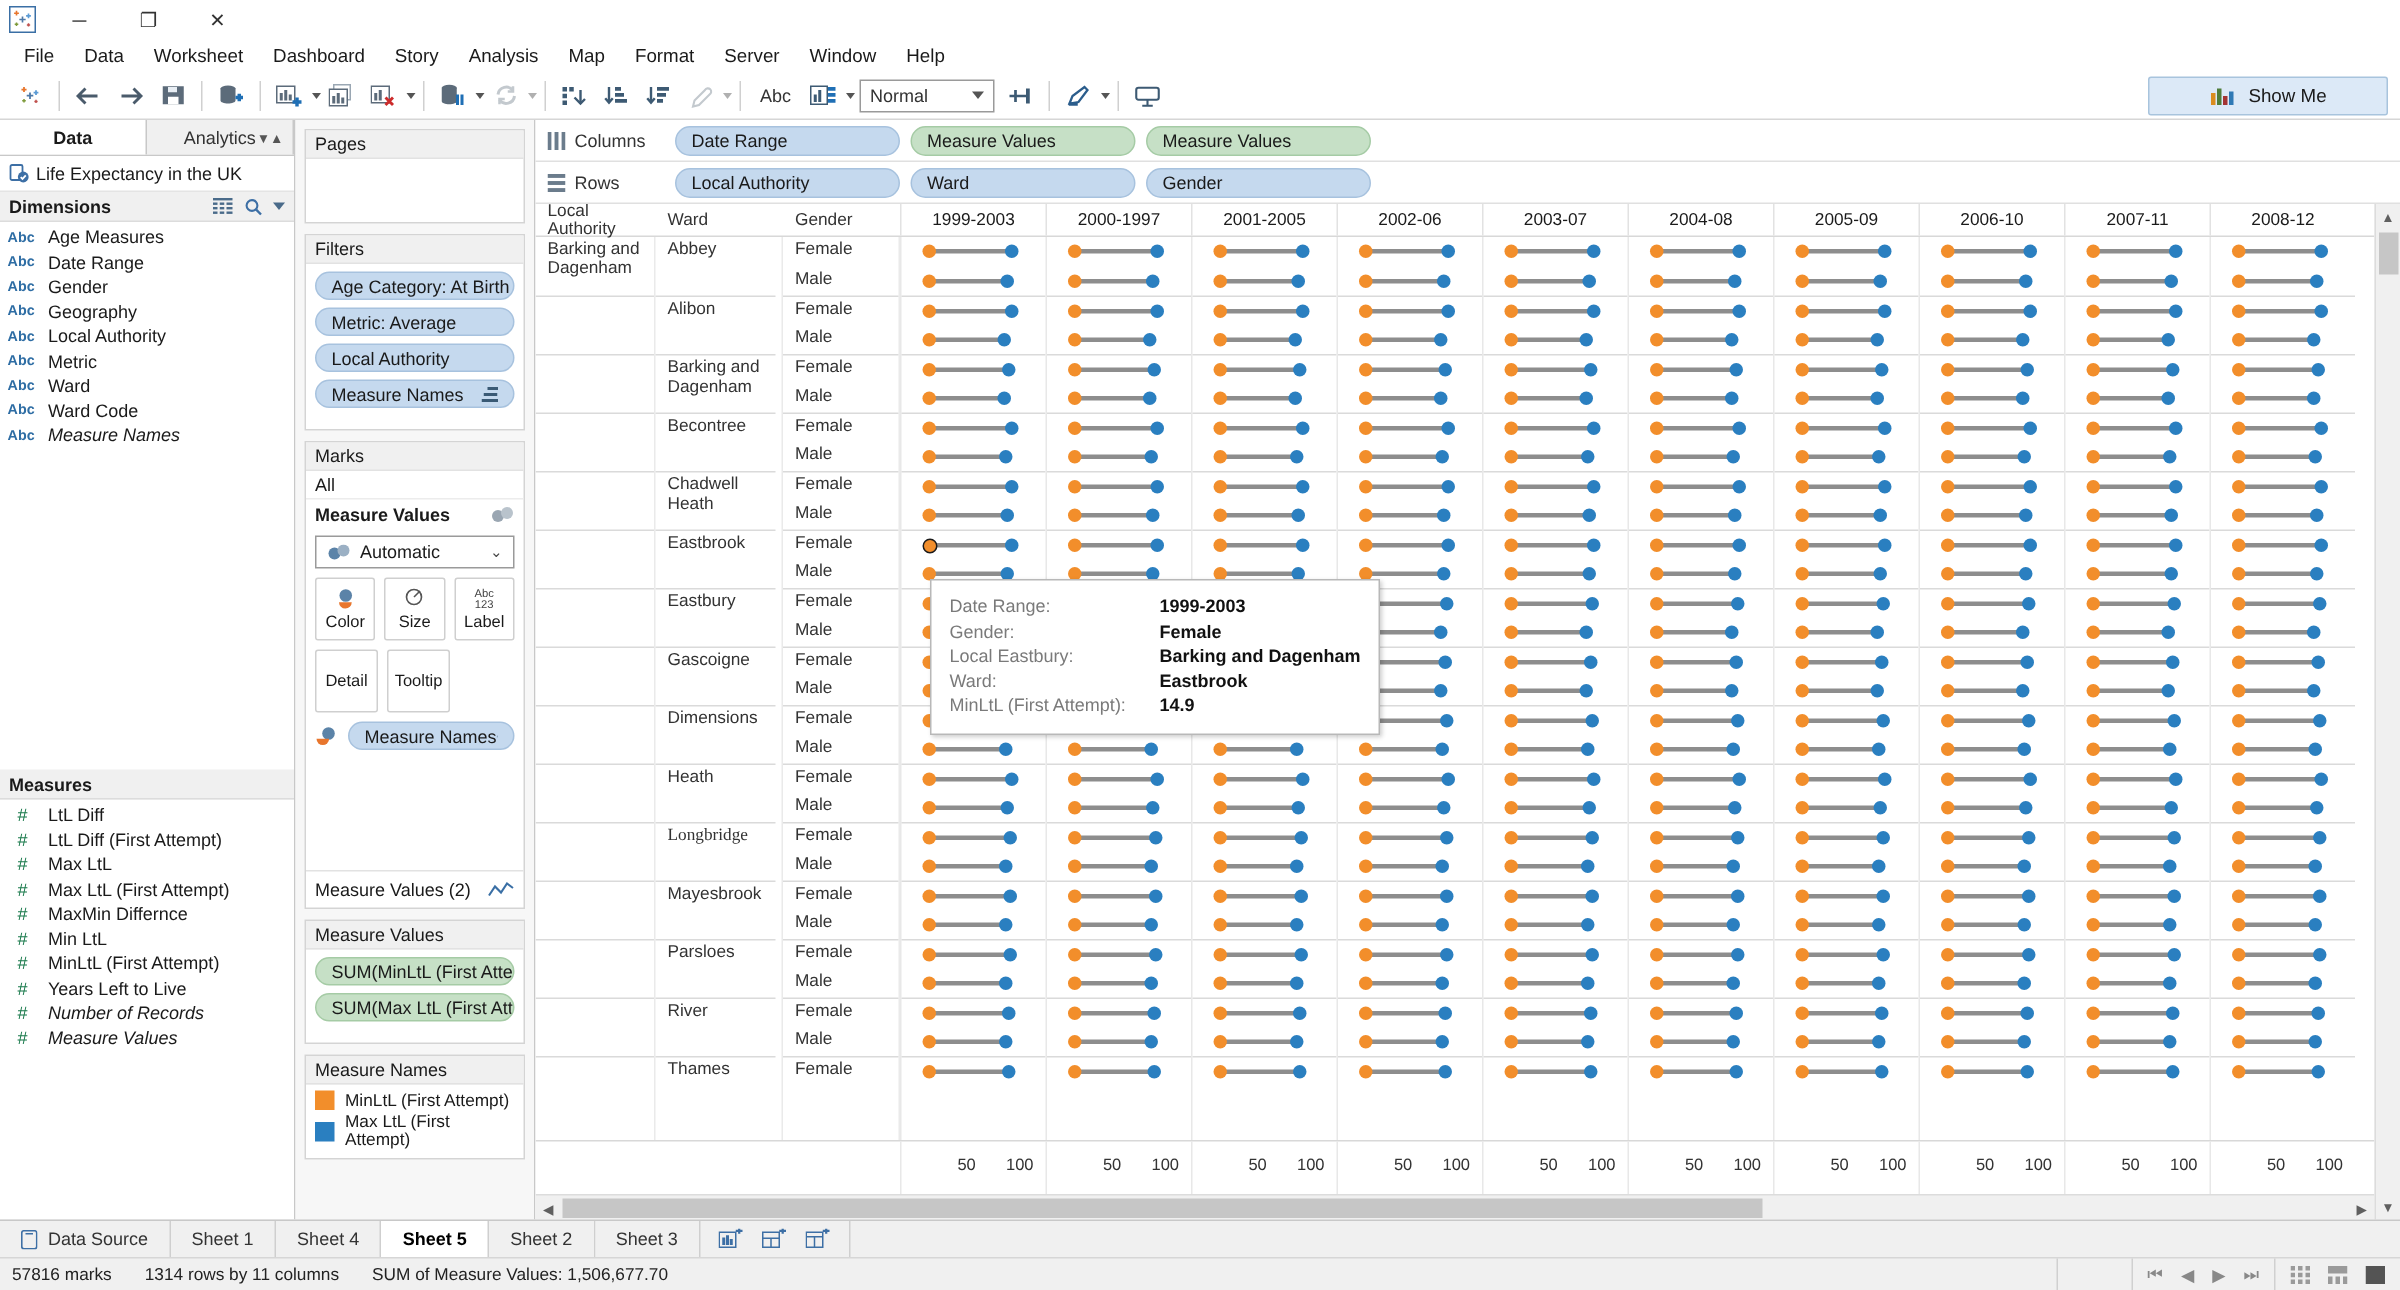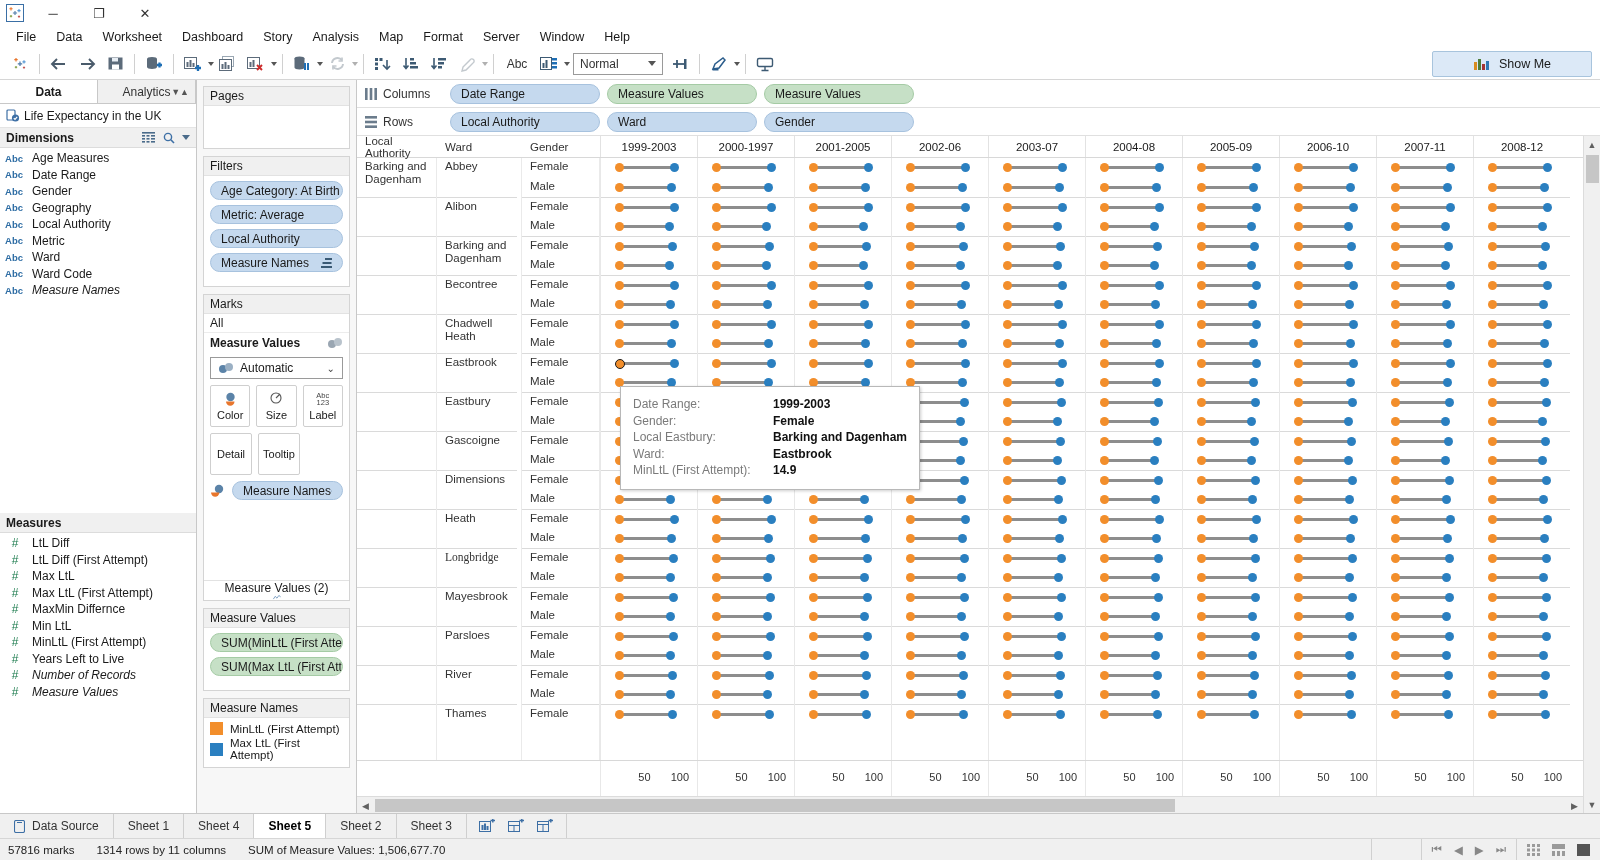--- a/index.html
+++ b/index.html
@@ -98,21 +98,21 @@
     height:22px; margin:4px 6px 6px 6px; border:1px solid #9a9a9a; background:#fff;
     display:flex; align-items:center; gap:6px; padding-left:7px; font-size:12px; position:relative;
   }
   .mark-select .chev { position:absolute; right:7px; color:#444; font-size:10px;}
   .mark-btns { display:flex; gap:6px; padding:0 6px; }
   .mark-btn { width:42px; height:42px; border:1px solid #cfcfcf; background:#fff;
               display:flex; flex-direction:column; align-items:center; justify-content:center;
               gap:2px; font-size:11px; border-radius:2px;}
   .mark-drop { display:flex; align-items:center; gap:5px; padding:6px 6px 0 6px; }
   .mv-foot { height:20px; border-top:1px solid #e2e2e2; display:flex; align-items:center;
-             justify-content:space-between; padding:0 6px; font-size:12px;flex-direction:column; }
+             justify-content:space-between; padding:12px 6px; font-size:12px; }
   .legend-row { display:flex; align-items:center; gap:7px; padding:1px 6px; font-size:11.5px; }
   .sw { width:13px; height:13px; flex:none; }
 
   
   .vizwrap { flex:1; min-width:0; background:#fff; display:flex; flex-direction:column; }
   .shelves { flex:none; }
   .shelf { height:28px; display:flex; align-items:center; border-bottom:1px solid #e0e0e0; padding-left:8px; gap:7px;}
   .shelf-label { width:78px; display:flex; align-items:center; gap:6px; font-size:12px; color:#333; flex:none;}
   .shelf .pill { height:20px; }
   .shelf .w150 { width:150px; }

